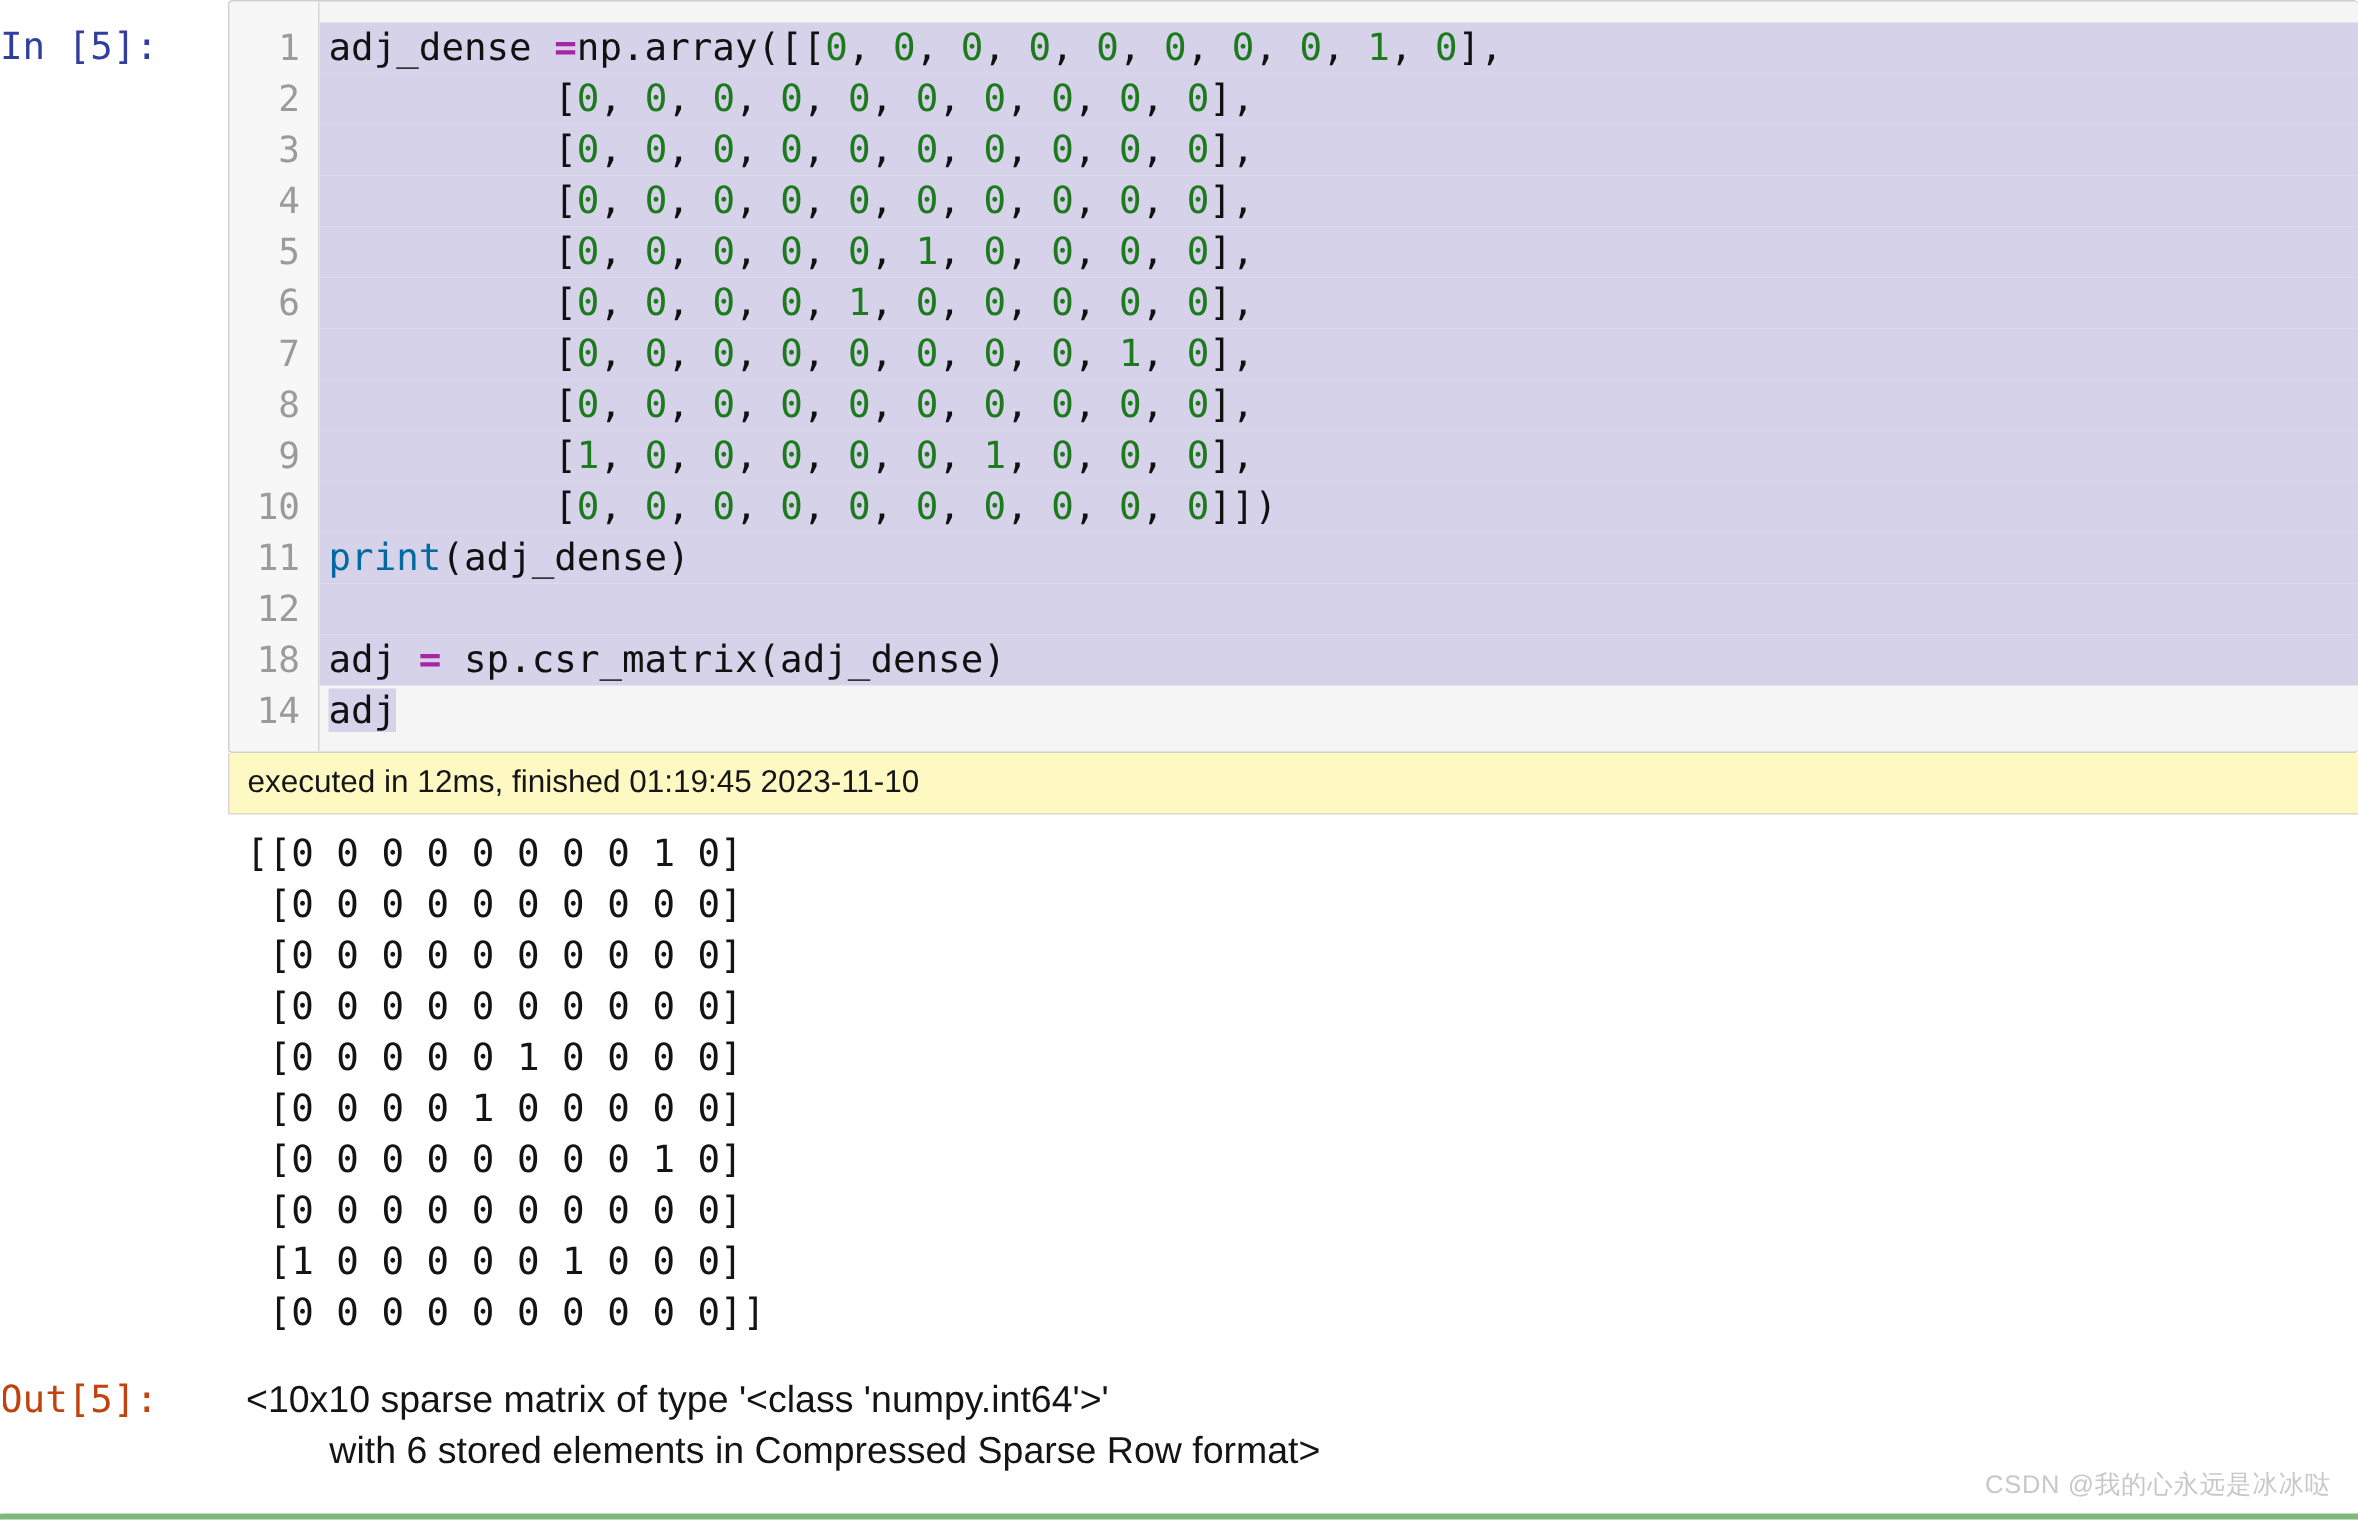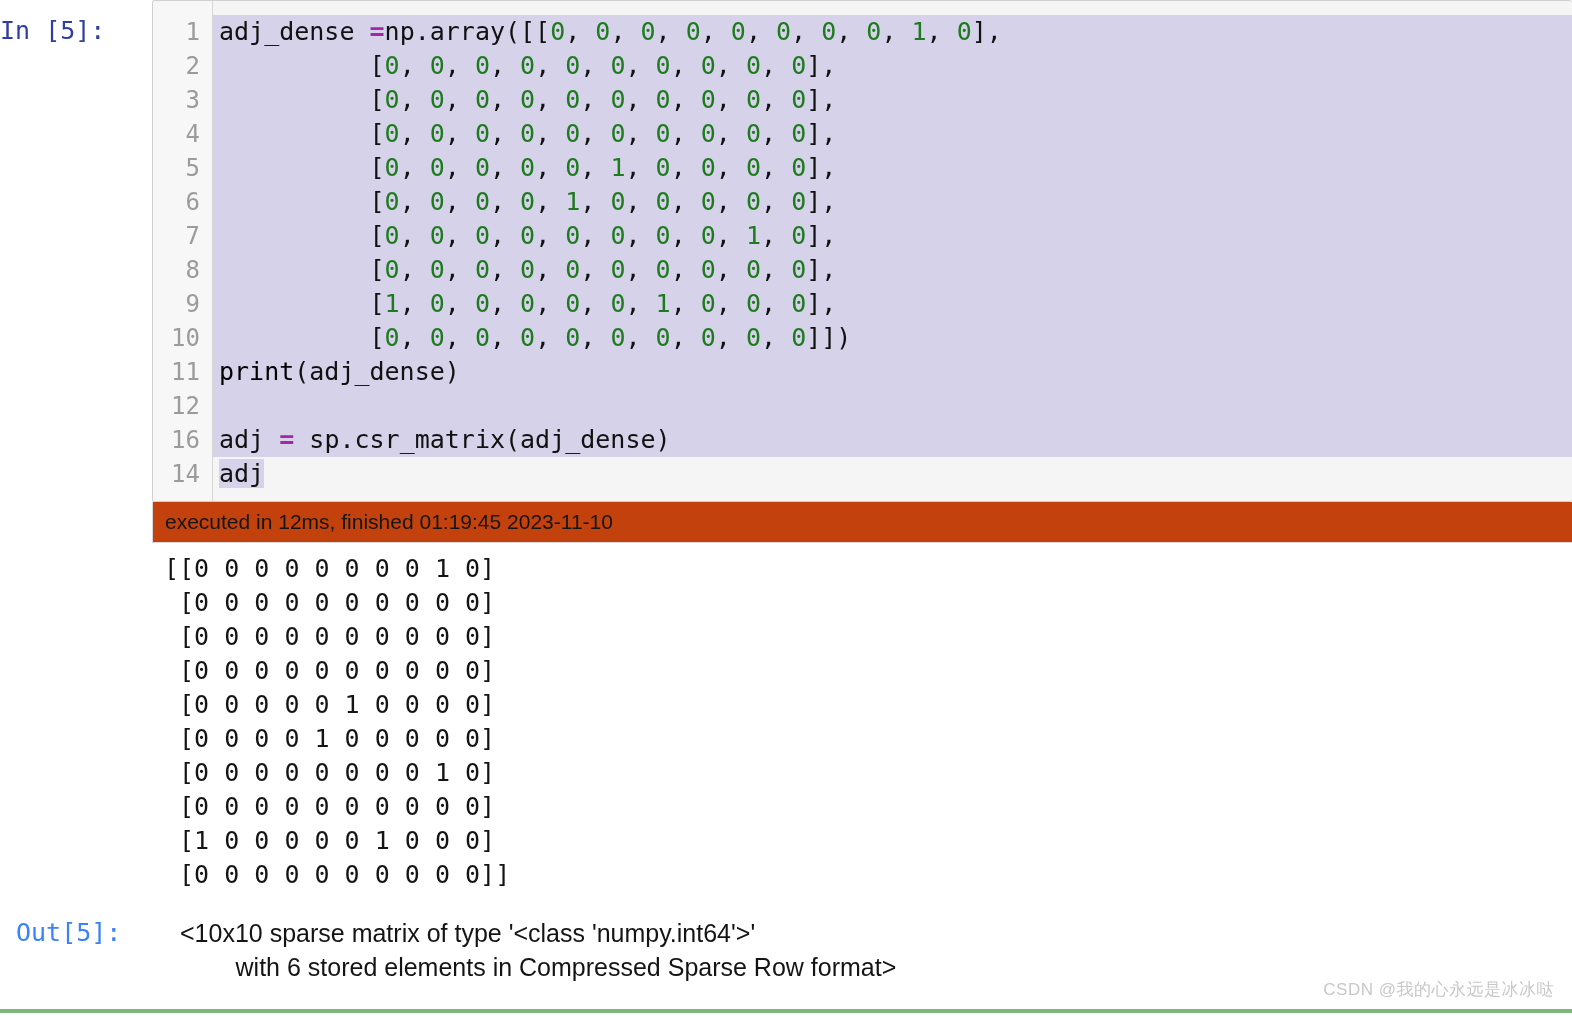--- a/index.html
+++ b/index.html
@@ -28,21 +28,21 @@
     text-align: left;
     padding-right: 12px;
     padding-top: 14px;
     font-family: "DejaVu Sans Mono", monospace;
     font-size: 25px;
     letter-spacing: 0px;
     line-height: 34px;
     white-space: pre;
     color: #303f9f;
   }
-  #out-prompt-cell { color: #3b82f6; margin-left: 16px; }
+  #out-prompt-cell { color: #c2410c; }
 
   .cell-wrap {
     flex: 1 1 auto;
     min-width: 0;
   }
 
   
   .editor {
     border: 1px solid #cfcfcf;
     border-radius: 3px;
@@ -83,27 +83,27 @@
   }
   .code-line {
     white-space: pre;
     padding-left: 6px;
   }
   .code-line.sel { background: #d5d2ea; }
   .code-line.sel-partial { background: transparent; }
   .code-line.sel-partial > span.hl { background: #d5d2ea; }
 
   .tok-num { color: #1d7a1d; }
-  .tok-kw  { color: #000000; }
+  .tok-kw  { color: #0369a1; }
   .tok-op  { color: #a626a4; font-weight: bold; }
   .tok-pln { color: #111111; }
 
   
   .exec-bar {
-    background: #c2410c;
+    background: #fef9c3;
     border: 1px solid #d9d9d9;
     border-right: none;
     border-top: none;
     font-family: "Liberation Sans", sans-serif;
     font-size: 21px;
     line-height: 30px;
     color: #161616;
     padding: 5px 0 5px 12px;
     white-space: pre;
   }
@@ -182,21 +182,21 @@
           <div>3</div>
           <div>4</div>
           <div>5</div>
           <div>6</div>
           <div>7</div>
           <div>8</div>
           <div>9</div>
           <div>10</div>
           <div>11</div>
           <div>12</div>
-          <div>16</div>
+          <div>18</div>
           <div>14</div>
         </div>
       <div class="code-area" id="code-area"><div class="code-line sel"><span class="tok-pln">adj_dense </span><span class="tok-op">=</span><span class="tok-pln">np.array([[</span><span class="tok-num">0</span><span class="tok-pln">, </span><span class="tok-num">0</span><span class="tok-pln">, </span><span class="tok-num">0</span><span class="tok-pln">, </span><span class="tok-num">0</span><span class="tok-pln">, </span><span class="tok-num">0</span><span class="tok-pln">, </span><span class="tok-num">0</span><span class="tok-pln">, </span><span class="tok-num">0</span><span class="tok-pln">, </span><span class="tok-num">0</span><span class="tok-pln">, </span><span class="tok-num">1</span><span class="tok-pln">, </span><span class="tok-num">0</span><span class="tok-pln">],</span></div><div class="code-line sel"><span class="tok-pln">          [</span><span class="tok-num">0</span><span class="tok-pln">, </span><span class="tok-num">0</span><span class="tok-pln">, </span><span class="tok-num">0</span><span class="tok-pln">, </span><span class="tok-num">0</span><span class="tok-pln">, </span><span class="tok-num">0</span><span class="tok-pln">, </span><span class="tok-num">0</span><span class="tok-pln">, </span><span class="tok-num">0</span><span class="tok-pln">, </span><span class="tok-num">0</span><span class="tok-pln">, </span><span class="tok-num">0</span><span class="tok-pln">, </span><span class="tok-num">0</span><span class="tok-pln">],</span></div><div class="code-line sel"><span class="tok-pln">          [</span><span class="tok-num">0</span><span class="tok-pln">, </span><span class="tok-num">0</span><span class="tok-pln">, </span><span class="tok-num">0</span><span class="tok-pln">, </span><span class="tok-num">0</span><span class="tok-pln">, </span><span class="tok-num">0</span><span class="tok-pln">, </span><span class="tok-num">0</span><span class="tok-pln">, </span><span class="tok-num">0</span><span class="tok-pln">, </span><span class="tok-num">0</span><span class="tok-pln">, </span><span class="tok-num">0</span><span class="tok-pln">, </span><span class="tok-num">0</span><span class="tok-pln">],</span></div><div class="code-line sel"><span class="tok-pln">          [</span><span class="tok-num">0</span><span class="tok-pln">, </span><span class="tok-num">0</span><span class="tok-pln">, </span><span class="tok-num">0</span><span class="tok-pln">, </span><span class="tok-num">0</span><span class="tok-pln">, </span><span class="tok-num">0</span><span class="tok-pln">, </span><span class="tok-num">0</span><span class="tok-pln">, </span><span class="tok-num">0</span><span class="tok-pln">, </span><span class="tok-num">0</span><span class="tok-pln">, </span><span class="tok-num">0</span><span class="tok-pln">, </span><span class="tok-num">0</span><span class="tok-pln">],</span></div><div class="code-line sel"><span class="tok-pln">          [</span><span class="tok-num">0</span><span class="tok-pln">, </span><span class="tok-num">0</span><span class="tok-pln">, </span><span class="tok-num">0</span><span class="tok-pln">, </span><span class="tok-num">0</span><span class="tok-pln">, </span><span class="tok-num">0</span><span class="tok-pln">, </span><span class="tok-num">1</span><span class="tok-pln">, </span><span class="tok-num">0</span><span class="tok-pln">, </span><span class="tok-num">0</span><span class="tok-pln">, </span><span class="tok-num">0</span><span class="tok-pln">, </span><span class="tok-num">0</span><span class="tok-pln">],</span></div><div class="code-line sel"><span class="tok-pln">          [</span><span class="tok-num">0</span><span class="tok-pln">, </span><span class="tok-num">0</span><span class="tok-pln">, </span><span class="tok-num">0</span><span class="tok-pln">, </span><span class="tok-num">0</span><span class="tok-pln">, </span><span class="tok-num">1</span><span class="tok-pln">, </span><span class="tok-num">0</span><span class="tok-pln">, </span><span class="tok-num">0</span><span class="tok-pln">, </span><span class="tok-num">0</span><span class="tok-pln">, </span><span class="tok-num">0</span><span class="tok-pln">, </span><span class="tok-num">0</span><span class="tok-pln">],</span></div><div class="code-line sel"><span class="tok-pln">          [</span><span class="tok-num">0</span><span class="tok-pln">, </span><span class="tok-num">0</span><span class="tok-pln">, </span><span class="tok-num">0</span><span class="tok-pln">, </span><span class="tok-num">0</span><span class="tok-pln">, </span><span class="tok-num">0</span><span class="tok-pln">, </span><span class="tok-num">0</span><span class="tok-pln">, </span><span class="tok-num">0</span><span class="tok-pln">, </span><span class="tok-num">0</span><span class="tok-pln">, </span><span class="tok-num">1</span><span class="tok-pln">, </span><span class="tok-num">0</span><span class="tok-pln">],</span></div><div class="code-line sel"><span class="tok-pln">          [</span><span class="tok-num">0</span><span class="tok-pln">, </span><span class="tok-num">0</span><span class="tok-pln">, </span><span class="tok-num">0</span><span class="tok-pln">, </span><span class="tok-num">0</span><span class="tok-pln">, </span><span class="tok-num">0</span><span class="tok-pln">, </span><span class="tok-num">0</span><span class="tok-pln">, </span><span class="tok-num">0</span><span class="tok-pln">, </span><span class="tok-num">0</span><span class="tok-pln">, </span><span class="tok-num">0</span><span class="tok-pln">, </span><span class="tok-num">0</span><span class="tok-pln">],</span></div><div class="code-line sel"><span class="tok-pln">          [</span><span class="tok-num">1</span><span class="tok-pln">, </span><span class="tok-num">0</span><span class="tok-pln">, </span><span class="tok-num">0</span><span class="tok-pln">, </span><span class="tok-num">0</span><span class="tok-pln">, </span><span class="tok-num">0</span><span class="tok-pln">, </span><span class="tok-num">0</span><span class="tok-pln">, </span><span class="tok-num">1</span><span class="tok-pln">, </span><span class="tok-num">0</span><span class="tok-pln">, </span><span class="tok-num">0</span><span class="tok-pln">, </span><span class="tok-num">0</span><span class="tok-pln">],</span></div><div class="code-line sel"><span class="tok-pln">          [</span><span class="tok-num">0</span><span class="tok-pln">, </span><span class="tok-num">0</span><span class="tok-pln">, </span><span class="tok-num">0</span><span class="tok-pln">, </span><span class="tok-num">0</span><span class="tok-pln">, </span><span class="tok-num">0</span><span class="tok-pln">, </span><span class="tok-num">0</span><span class="tok-pln">, </span><span class="tok-num">0</span><span class="tok-pln">, </span><span class="tok-num">0</span><span class="tok-pln">, </span><span class="tok-num">0</span><span class="tok-pln">, </span><span class="tok-num">0</span><span class="tok-pln">]])</span></div><div class="code-line sel"><span class="tok-kw">print</span><span class="tok-pln">(adj_dense)</span></div><div class="code-line sel">&nbsp;</div><div class="code-line sel"><span class="tok-pln">adj </span><span class="tok-op">=</span><span class="tok-pln"> sp.csr_matrix(adj_dense)</span></div><div class="code-line sel-partial"><span class="hl"><span class="tok-pln">adj</span></span></div></div>
     </div>
     <div class="exec-bar">executed in 12ms, finished 01:19:45 2023-11-10</div>
   </div>
 </div>
 
 <div id="stdout-row">
   <div class="out-spacer"></div>

